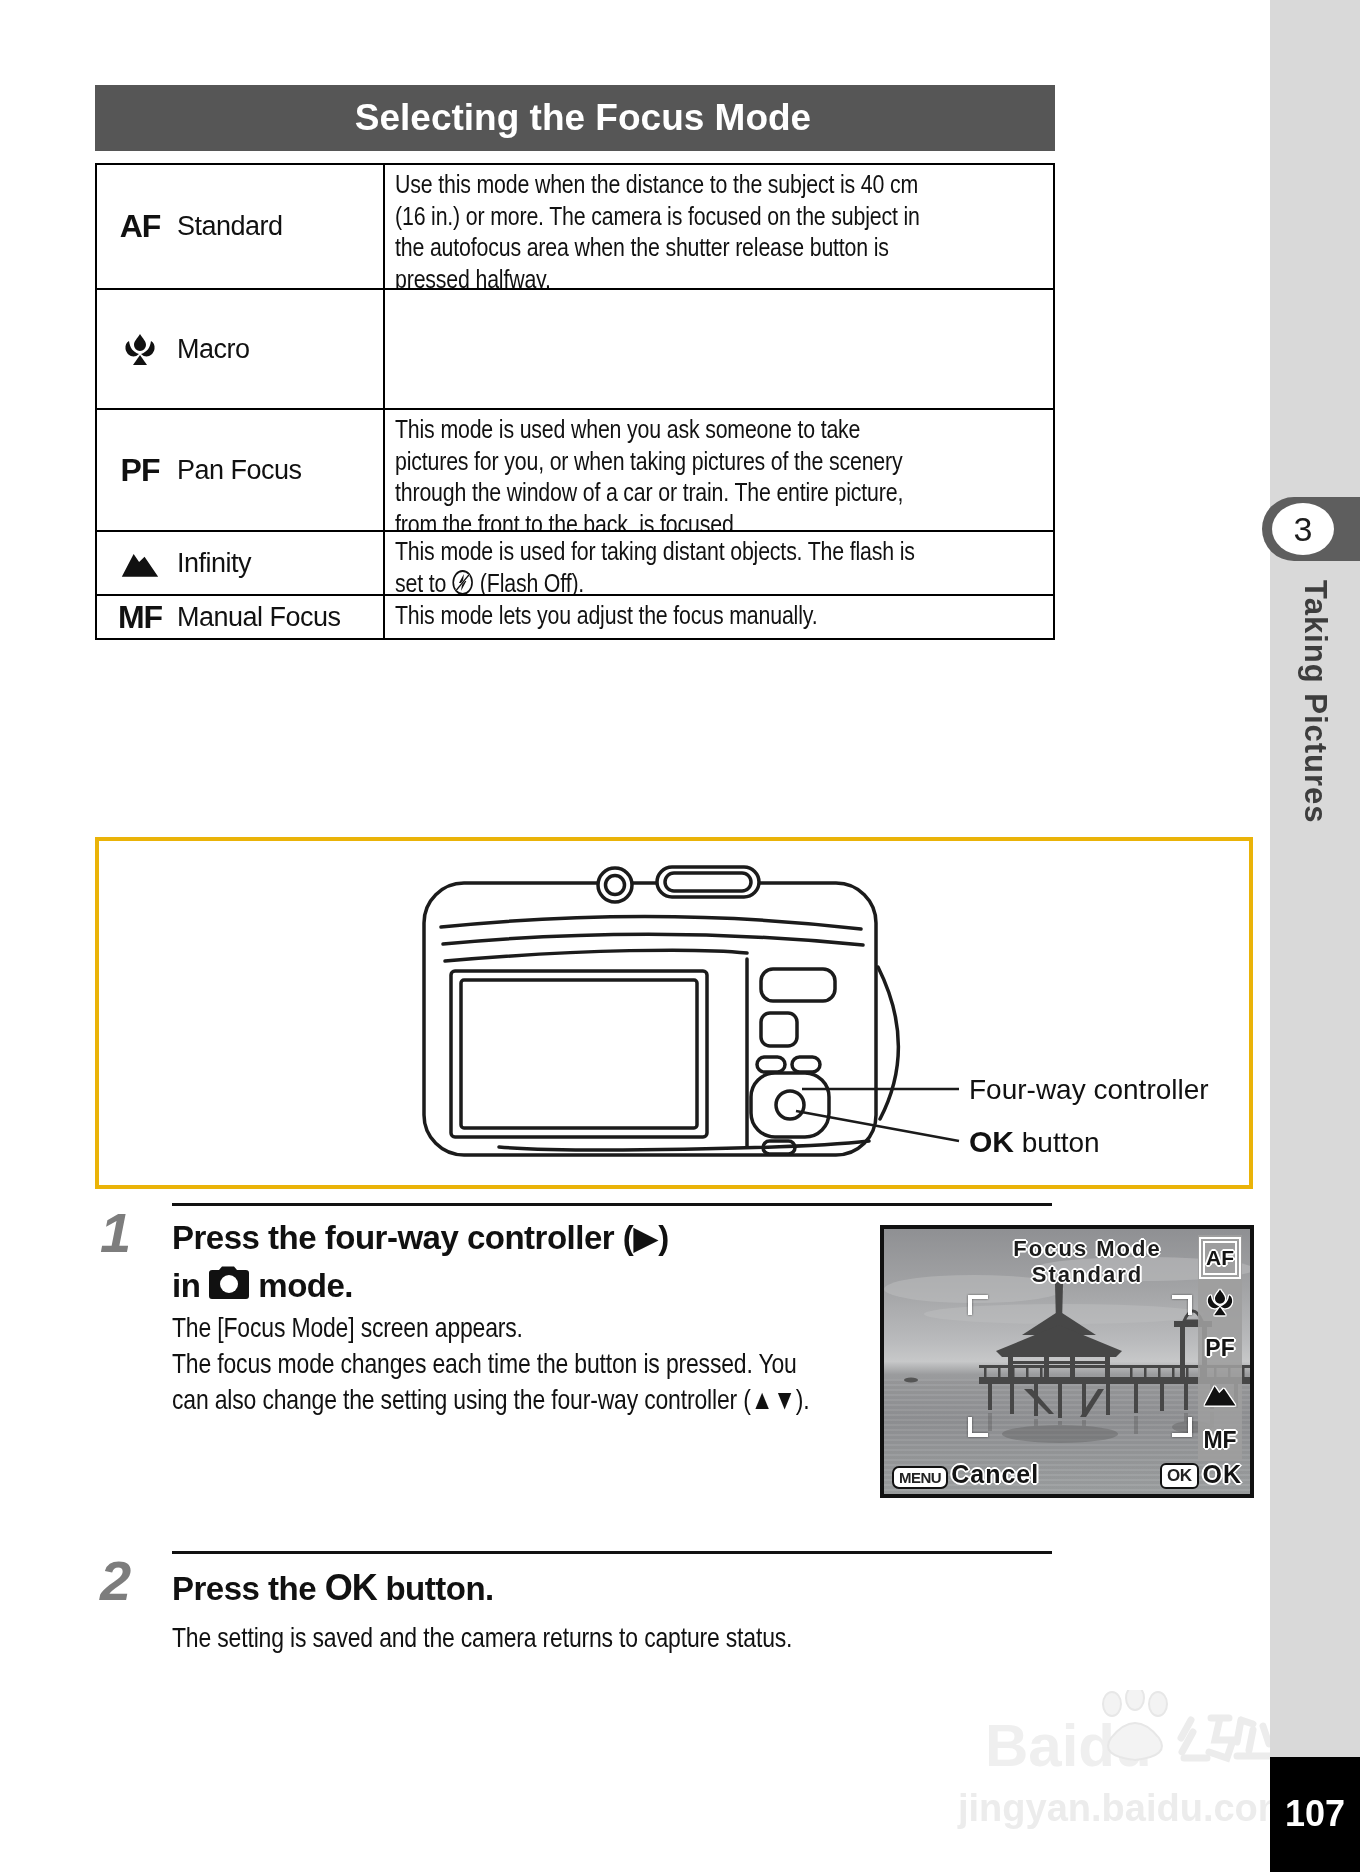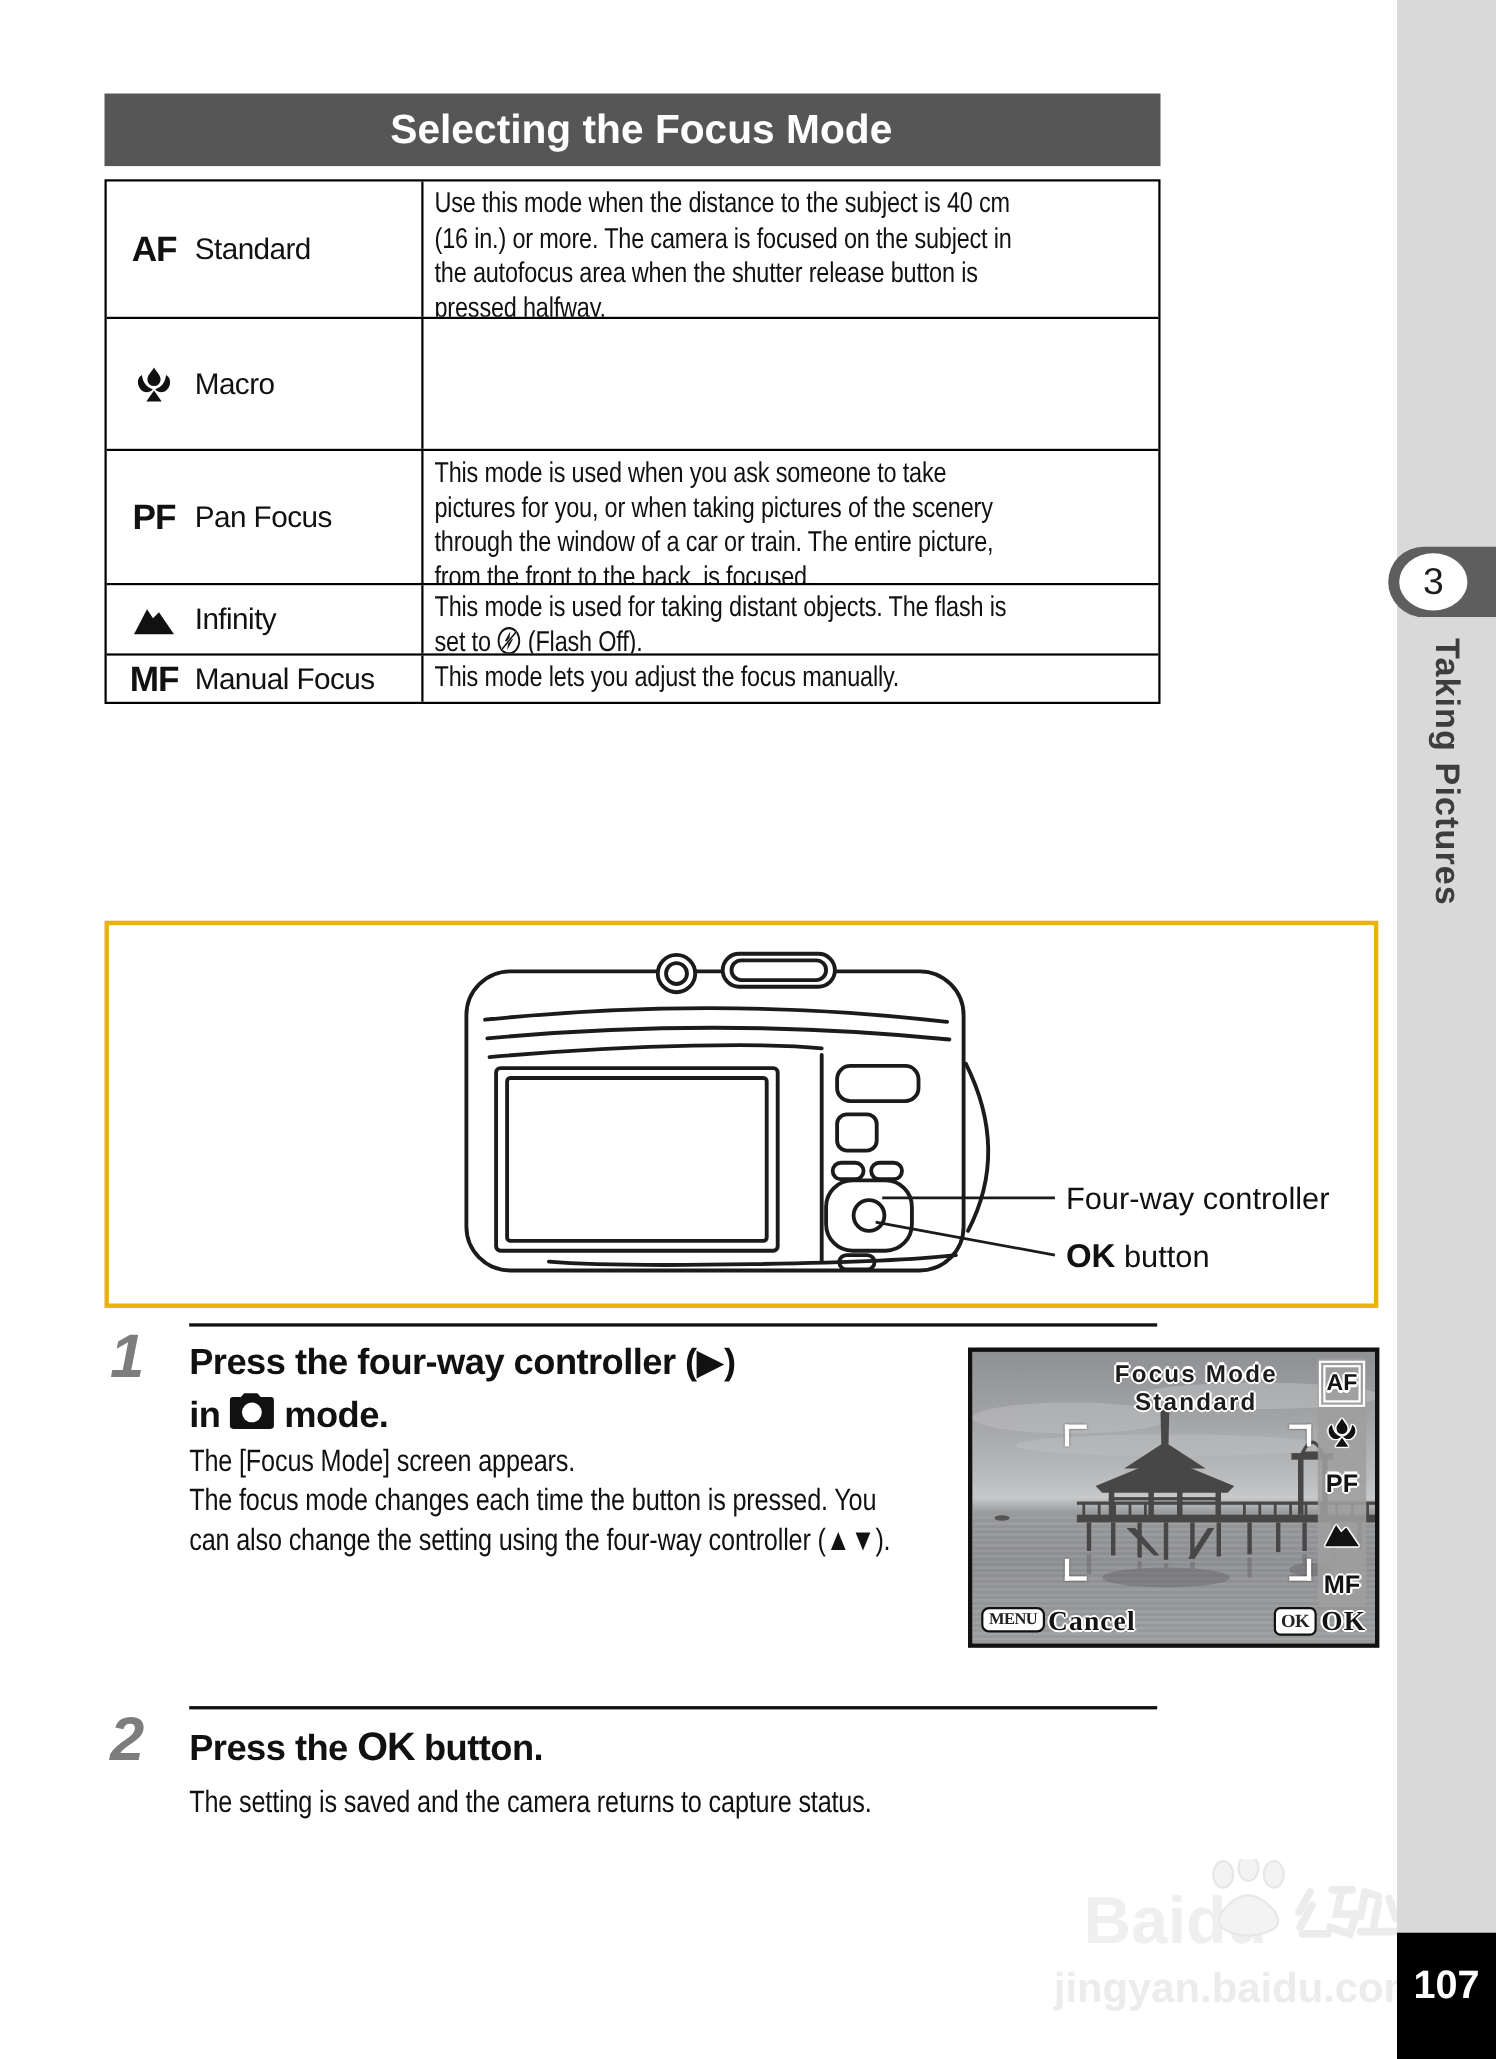--- a/index.html
+++ b/index.html
@@ -56,39 +56,39 @@
   .b-br { border-bottom:4px solid #fff; border-right:4px solid #fff; }
   .mode-strip { position:absolute; left:314px; top:6px; width:44px; height:226px;
     background:rgba(158,158,158,0.88); display:flex; flex-direction:column; align-items:center; }
   .outl { color:#141414; font-weight:bold;
     text-shadow:-2px 0 0 #fff,2px 0 0 #fff,0 -2px 0 #fff,0 2px 0 #fff,-1px -1px 0 #fff,1px 1px 0 #fff,-1px 1px 0 #fff,1px -1px 0 #fff; }
   .af-box { width:42px; height:42px; margin-top:2px; border:2px solid #fff; padding:2px; flex:none; }
   .af-inner { width:100%; height:100%; border:2px solid #fff; display:flex; align-items:center; justify-content:center;
     font-size:21px; }
   .strip-item { height:46px; display:flex; align-items:center; justify-content:center; font-size:23px; flex:none; }
   .white-ico { filter:drop-shadow(1px 0 0 #fff) drop-shadow(-1px 0 0 #fff) drop-shadow(0 1px 0 #fff) drop-shadow(0 -1px 0 #fff); }
-  .scr-footer { position:absolute; left:0; bottom:5px; width:100%; display:flex; align-items:flex-start; padding:0 8px;font-family:Liberation Serif, serif; }
+  .scr-footer { position:absolute; left:0; bottom:5px; width:100%; display:flex; align-items:flex-end; padding:0 8px; }
   .badge { background:#fff; border:2px solid #111; border-radius:7px; color:#222; font-weight:bold;
     padding:1px 5px; font-size:15px; letter-spacing:-0.5px; flex:none; }
   .scr-cancel { font-size:25px; margin-left:3px; letter-spacing:1px; }
   .scr-ok { font-size:25px; margin-left:4px; letter-spacing:1px; }
   .ok-badge { font-size:17px; margin-left:auto; border-radius:6px; }
 
   
   .side-strip { position:absolute; left:1270px; top:0; width:90px; height:1757px; background:#d9d9d9; }
   .chap-tab { position:absolute; left:1262px; top:497px; width:98px; height:64px;
     background:#5e5e5e; border-radius:32px 0 0 32px; }
   .chap-circ { position:absolute; left:10px; top:6px; width:62px; height:52px; background:#fff;
     border-radius:50%; display:flex; align-items:center; justify-content:center;
     font-size:34px; color:#1d1d1d; }
   .chap-label { position:absolute; left:1270px; top:580px; width:90px; height:320px;
     writing-mode:vertical-rl; display:flex; align-items:center; justify-content:flex-start;
     font-size:31px; font-weight:bold; color:#3d3d3d; letter-spacing:1px; }
   .pageno-box { position:absolute; left:1270px; top:1757px; width:90px; height:115px; background:#000;
-    color:#fff; font-size:36px; font-weight:bold; display:flex; justify-content:center; padding-top:26px; }
+    color:#fff; font-size:36px; font-weight:bold; display:flex; justify-content:center; padding-top:36px; }
 
   
   .wm { position:absolute; color:#ededed; font-weight:bold; }
   .wm-domain { left:958px; top:1787px; font-size:38px; letter-spacing:0px; color:#ececec; }
 </style>
 </head>
 <body>
 
 <div id="page">
 

